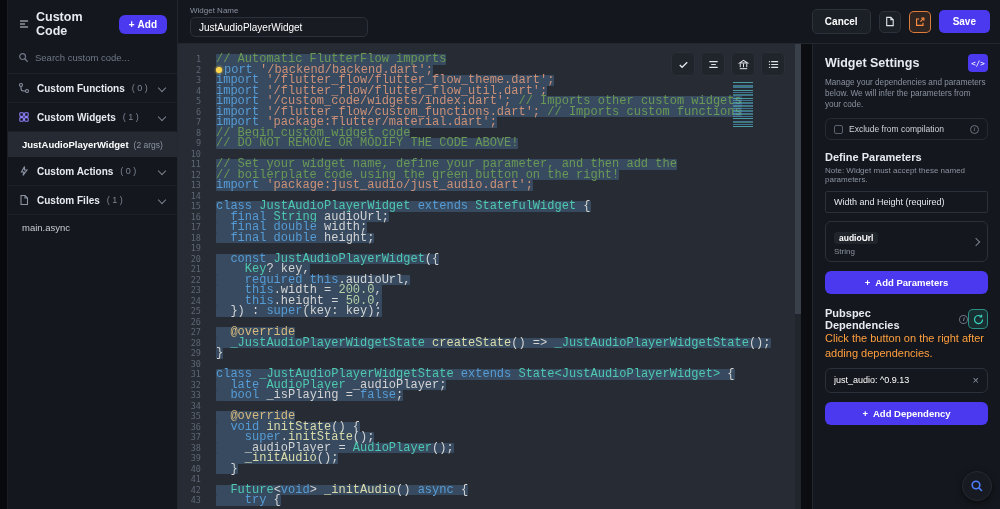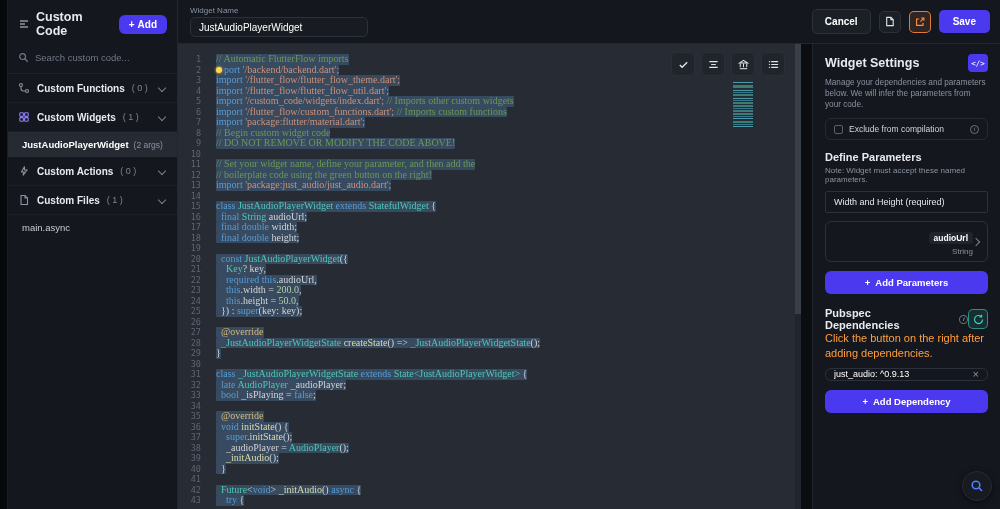--- a/index.html
+++ b/index.html
@@ -48,21 +48,21 @@
   .btn-save { background:#4b39ef; border:none; border-radius:5px; color:#fff;
     font-size:10px; font-weight:bold; padding:6px 14px; cursor:pointer; }
 
   .content { flex:1; display:flex; background:#0b0d11; min-height:0; }
 
   
   .editor { flex:1; background:#272b33; position:relative; display:flex; overflow:hidden;
     margin-right:11px; padding-top:10px; }
   .gutter { width:32px; text-align:right; padding-right:9px; color:#5d6673;
     font-family:"DejaVu Sans Mono", monospace; font-size:8.5px; line-height:10.5px; user-select:none; }
-  .code { flex:1; font-family:Liberation Serif, serif; font-size:10px; line-height:10.5px;
+  .code { flex:1; font-family:Liberation Mono, monospace; font-size:12px; line-height:10.5px;
     white-space:pre; padding-left:6px; }
   .code-line { height:10.5px; }
   .sel { background:#374a5f; border-radius:1px; display:inline-block; }
   .tok-p { color:#d4d4d4; } .tok-c { color:#6a9955; } .tok-k { color:#569cd6; }
   .tok-t { color:#4ec9b0; } .tok-s { color:#ce9178; } .tok-n { color:#b5cea8; }
   .tok-a { color:#d7ba7d; } .tok-f { color:#dcdcaa; }
   .tok-b { display:inline-block; width:6px; height:6px; border-radius:50%;
     background:#ffd64d; box-shadow:0 0 3px #ffd64d; margin-right:2px; }
   .tools { position:absolute; top:8px; right:16px; display:flex; gap:6px; }
   .tool-btn { width:24px; height:24px; background:#20242b; border:1px solid #2b3038; border-radius:5px;
@@ -86,37 +86,37 @@
     padding:5px 8px; margin-top:8px; cursor:pointer; }
   .checkbox { width:9px; height:9px; border:1px solid #5a6270; border-radius:2px; background:transparent; }
   .check-label { font-size:8.5px; color:#cfd4dc; flex:1; }
   .info-i { width:9px; height:9px; border:1px solid #6a7280; border-radius:50%; color:#8b93a1;
     font-size:6px; display:inline-flex; align-items:center; justify-content:center; font-style:italic; }
   .section-title { font-size:11px; font-weight:bold; margin-top:11px; }
   .section-note { font-size:8px; color:#8b93a1; margin-top:3px; }
   .field { border:1px solid #2b313a; border-radius:2px; padding:5px 8px; font-size:9px; color:#e6e8ee;
     margin-top:7px; background:transparent; }
   .param-card { border:1px solid #2b313a; border-radius:6px; padding:5px 8px; margin-top:8px;
-    display:flex; align-items:center; cursor:pointer;text-align:right; }
+    display:flex; align-items:center; cursor:pointer; }
   .param-info { flex:1; }
   .param-name { display:inline-block; font-size:8.5px; font-weight:bold; color:#fff;
     background:#20242b; border-radius:3px; padding:1px 5px; }
   .param-type { font-size:8px; color:#8a93a2; margin-top:2px; }
   .chev-right { width:6px; height:6px; border-right:1.4px solid #7a828f; border-bottom:1.4px solid #7a828f;
     transform:rotate(-45deg); }
   .btn-primary { width:100%; display:flex; align-items:center; justify-content:center; gap:5px;
     background:#4b39ef; border:none; border-radius:6px; color:#fff; font-size:9.5px; font-weight:bold;
     padding:6px 0; margin-top:9px; cursor:pointer; }
   .pubspec-head { display:flex; align-items:center; justify-content:space-between; margin-top:13px; }
   .pubspec-title { font-size:11px; font-weight:bold; display:flex; align-items:center; gap:12px; }
   .btn-refresh { width:20px; height:20px; border:1px solid rgba(57,210,192,.6); background:rgba(57,210,192,.12);
     border-radius:5px; display:flex; align-items:center; justify-content:center; cursor:pointer; }
   .warn-text { font-size:11px; color:#ff9f3e; line-height:1.35; }
   .dep-field { display:flex; align-items:center; border:1px solid #2b313a; border-radius:6px;
-    padding:0 8px; margin-top:7px; }
+    padding:6px 8px; margin-top:7px; }
   .dep-field input { flex:1; background:transparent; border:none; outline:none; color:#fff; font-size:9px;
     font-family:"Liberation Sans", sans-serif; }
   .dep-clear { color:#8a93a2; font-size:11px; cursor:pointer; line-height:1; }
 
   .fab-search { position:fixed; right:8px; bottom:8px; width:30px; height:30px; border-radius:50%;
     background:#171a20; border:1px solid #262b33; display:flex; align-items:center; justify-content:center;
     cursor:pointer; box-shadow:0 2px 6px rgba(0,0,0,.5); }
 
   .plus { font-weight:bold; }
 </style>

